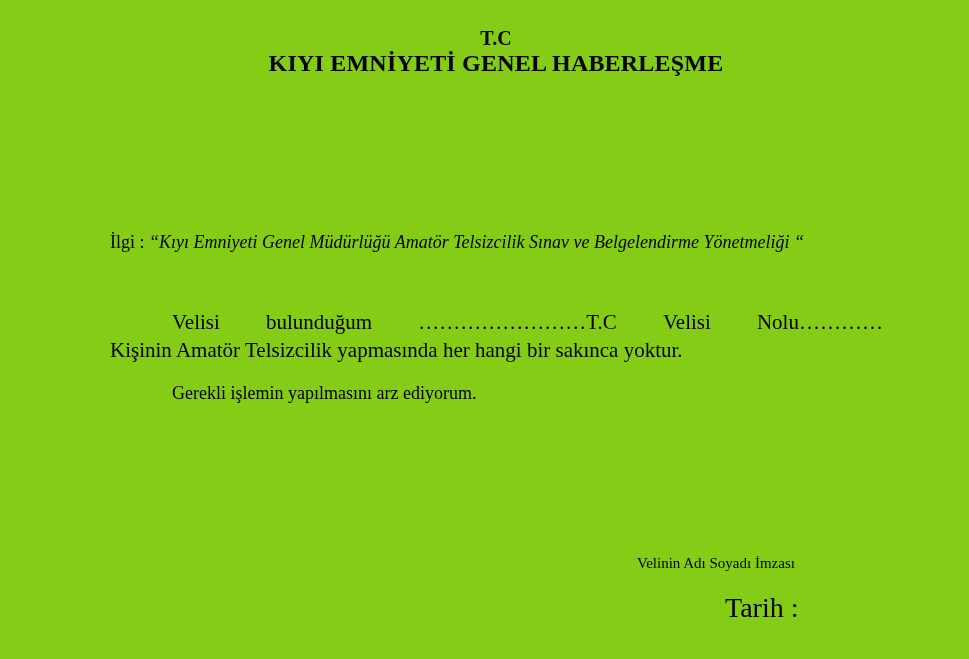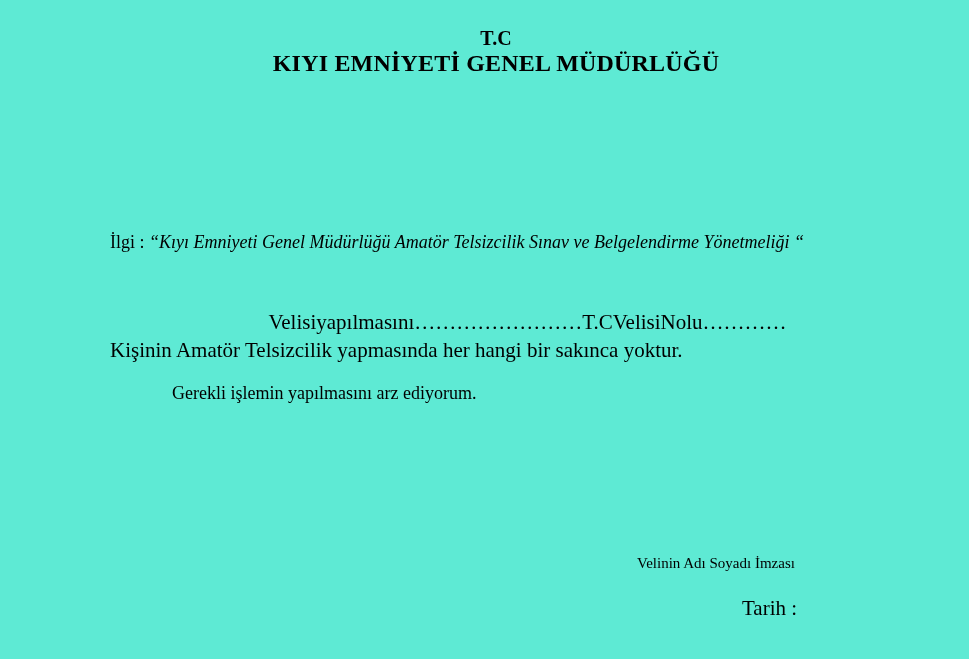--- a/index.html
+++ b/index.html
@@ -4,21 +4,21 @@
 <style>
   html, body {
     margin: 0;
     padding: 0;
     background: #ffffff;
   }
   .page {
     position: relative;
     width: 969px;
     height: 659px;
-    background: #5eead4;
+    background: #84cc16;
     color: #000000;
     font-family: "Liberation Serif", "DejaVu Serif", serif;
     overflow: hidden;
   }
   
   .letterhead {
     position: absolute;
     top: 26px;
     left: 110px;
     width: 772px;
@@ -47,21 +47,21 @@
   .reference .quoted {
     font-style: italic;
   }
   
   .body-line1 {
     position: absolute;
     top: 308px;
     left: 110px;
     width: 773px;
     display: flex;
-    justify-content: center;
+    justify-content: space-between;
     font-size: 21px;
     line-height: 28px;
     white-space: nowrap;
   }
   .body-line1 .w0 {
     margin-left: 62px;
   }
   .body-line2 {
     position: absolute;
     top: 336px;
@@ -83,43 +83,43 @@
     position: absolute;
     top: 549px;
     left: 637px;
     font-size: 15px;
     line-height: 28px;
     white-space: nowrap;
   }
   .signature-date {
     position: absolute;
     top: 594px;
-    left: 742px;
-    font-size: 21px;
+    left: 725px;
+    font-size: 28px;
     line-height: 28px;
     white-space: nowrap;
   }
 </style>
 </head>
 <body>
 
 <div class="page">
 
   <div class="letterhead">
     <div class="line-tc">T.C</div>
-    <div class="line-big">KIYI EMNİYETİ GENEL MÜDÜRLÜĞÜ</div>
+    <div class="line-big">KIYI EMNİYETİ GENEL HABERLEŞME</div>
   </div>
 
   <div class="reference">
     <span>İlgi : </span><span class="quoted">“Kıyı Emniyeti Genel Müdürlüğü Amatör Telsizcilik Sınav ve Belgelendirme Yönetmeliği “</span>
   </div>
 
   <div class="body-line1">
     <span class="w0">Velisi</span>
-    <span>yapılmasını</span>
+    <span>bulunduğum</span>
     <span>……………………T.C</span>
     <span>Velisi</span>
     <span>Nolu…………</span>
   </div>
 
   <div class="body-line2">Kişinin Amatör Telsizcilik yapmasında her hangi bir sakınca yoktur.</div>
 
   <div class="closing">Gerekli işlemin yapılmasını arz ediyorum.</div>
 
   <div class="signature-name">Velinin Adı Soyadı İmzası</div>

